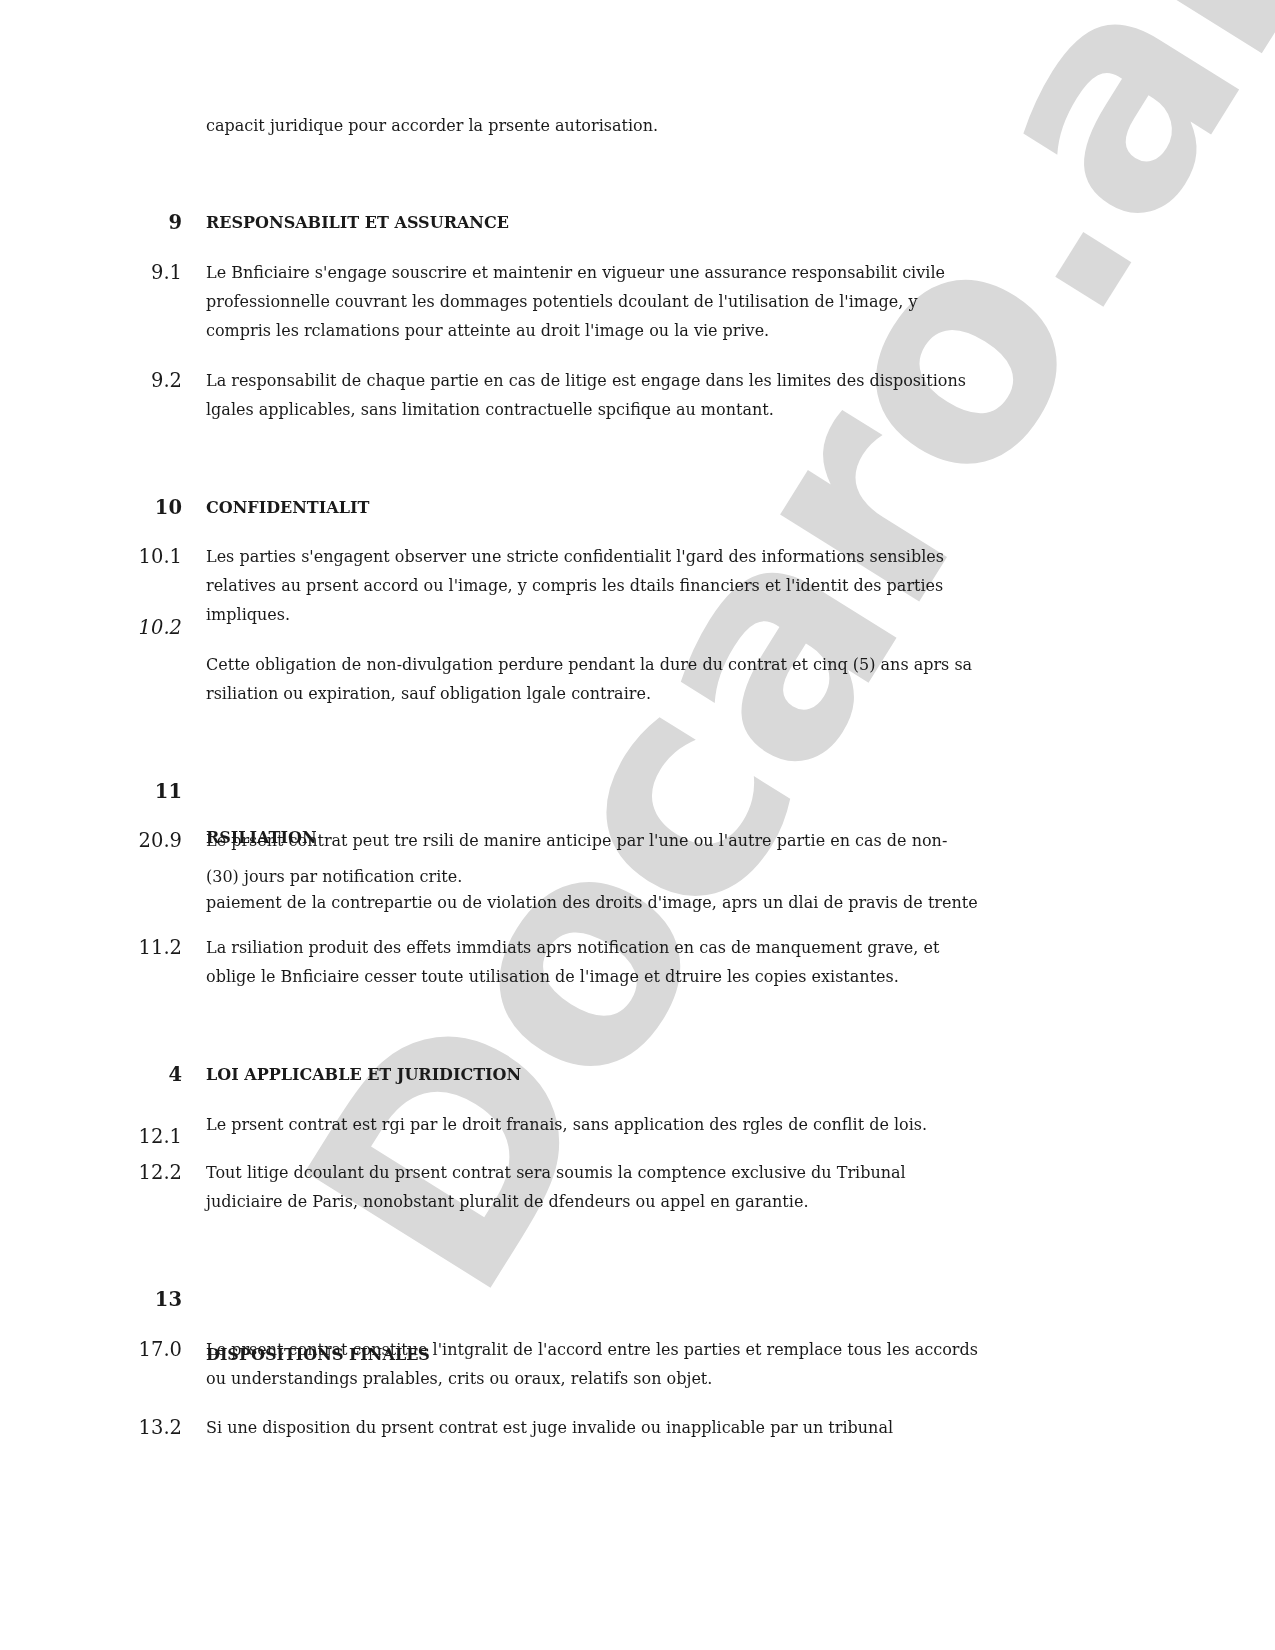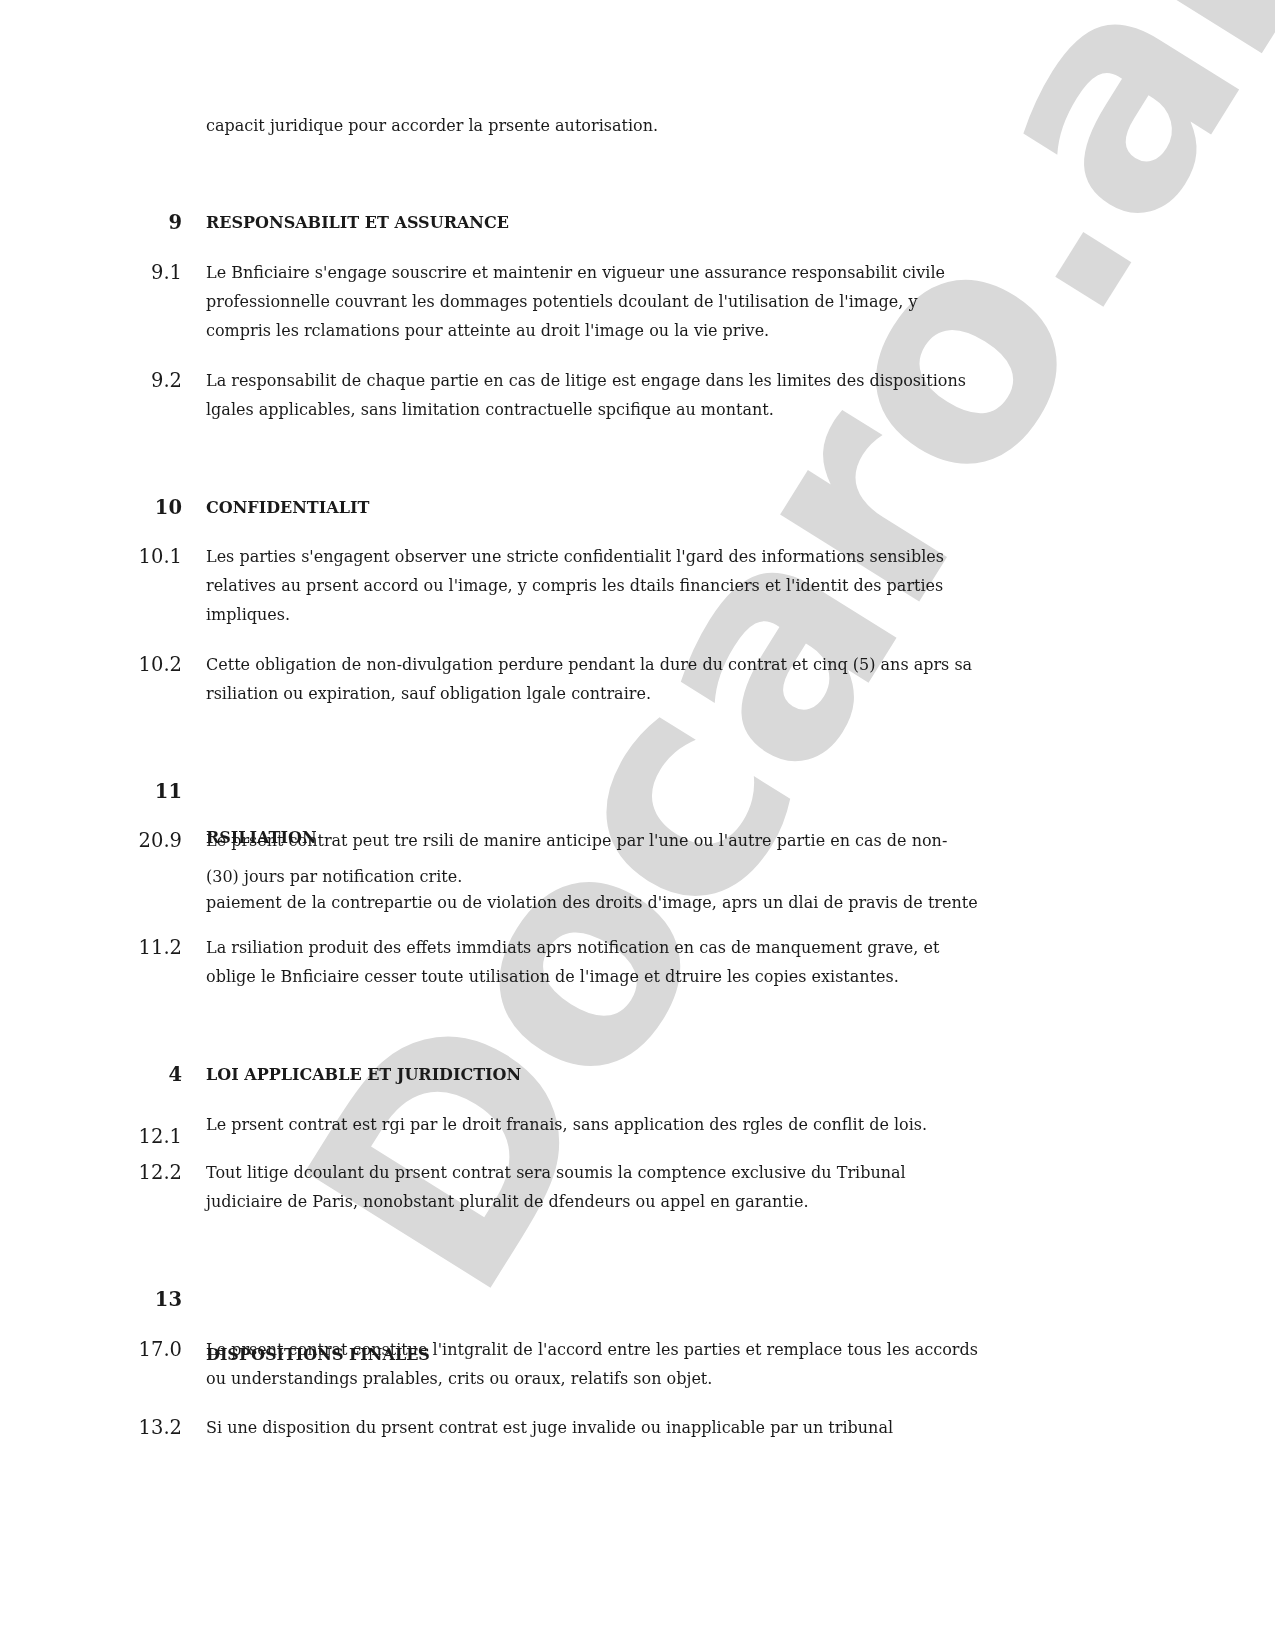--- a/index.html
+++ b/index.html
@@ -55,21 +55,21 @@
     <div class="line txt" style="top:395px;">lgales applicables, sans limitation contractuelle spcifique au montant.</div>
 
     <div class="num heading" style="left:122px; top:493px;">10</div>
     <div class="line txt heading" style="top:493px;">CONFIDENTIALIT</div>
 
     <div class="num" style="left:122px; top:542px;">10.1</div>
     <div class="line txt" style="top:542px;">Les parties s'engagent  observer une stricte confidentialit  l'gard des informations sensibles</div>
     <div class="line txt" style="top:571px;">relatives au prsent accord ou  l'image, y compris les dtails financiers et l'identit des parties</div>
     <div class="line txt" style="top:600px;">impliques.</div>
 
-    <div class="num" style="left:122px; top:650px;">10.2</div>
+    <div class="num" style="left:122px; top:613px;font-style:italic;">10.2</div>
     <div class="line txt" style="top:650px;">Cette obligation de non-divulgation perdure pendant la dure du contrat et cinq (5) ans aprs sa</div>
     <div class="line txt" style="top:679px;">rsiliation ou expiration, sauf obligation lgale contraire.</div>
 
     <div class="num heading" style="left:122px; top:777px;">11</div>
     <div class="line txt heading" style="top:823px;">RSILIATION</div>
 
     <div class="num" style="left:122px; top:826px;">20.9</div>
     <div class="line txt" style="top:826px;">Le prsent contrat peut tre rsili de manire anticipe par l'une ou l'autre partie en cas de non-</div>
     <div class="line txt" style="top:888px;">paiement de la contrepartie ou de violation des droits d'image, aprs un dlai de pravis de trente</div>
     <div class="line txt" style="top:862px;">(30) jours par notification crite.</div>

